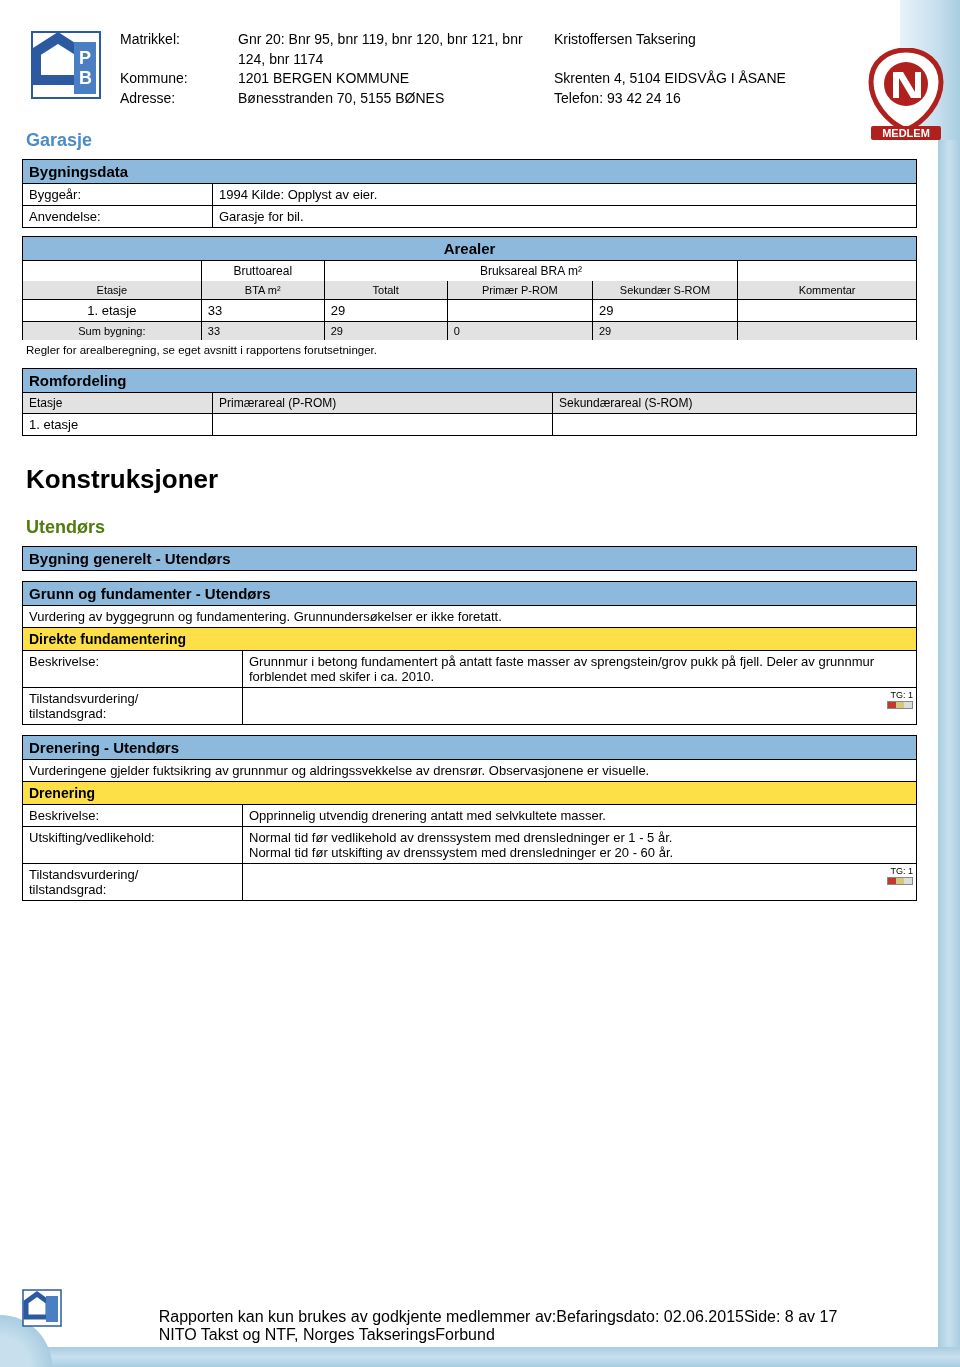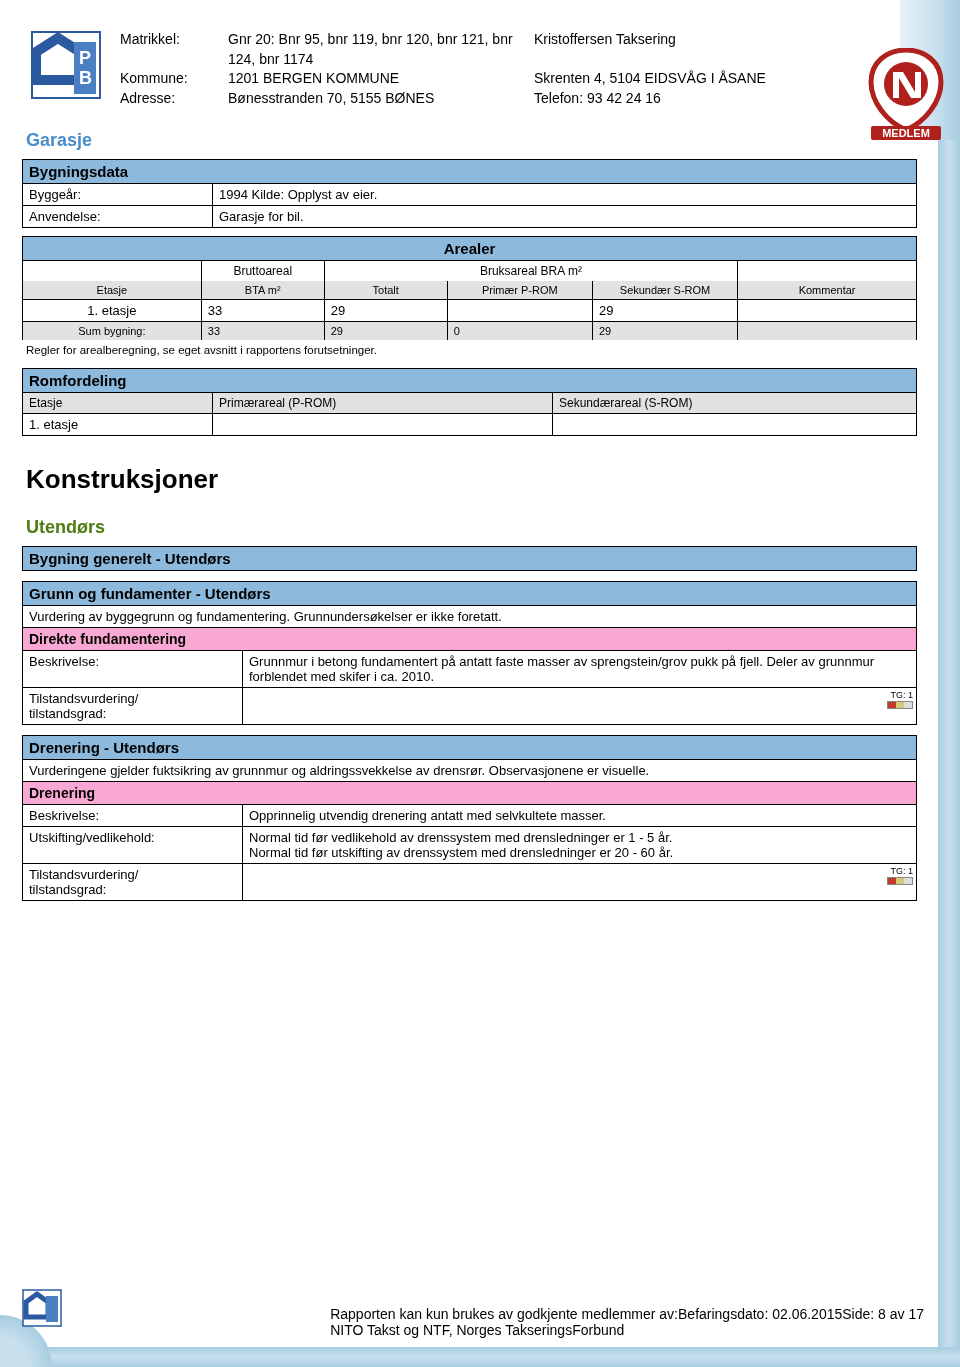--- a/index.html
+++ b/index.html
@@ -11,55 +11,55 @@
   .frame-bottom { position: absolute; left: 0; bottom: 0; width: 100%; height: 20px; background: linear-gradient(to bottom, #a8cde0 0%, #c8e0ee 50%, #a8cde0 100%); }
   .frame-bl { position: absolute; left: 0; bottom: 0; width: 52px; height: 52px; border-top-right-radius: 52px; background: radial-gradient(circle at bottom left, #c8e0ee 40%, #a8cde0 70%); }
   .frame-tr { position: absolute; right: 0; top: 0; width: 60px; height: 140px; background: linear-gradient(to right, #e8f2f8 0%, #c8e0ee 60%, #a8cde0 100%); border-bottom-left-radius: 40px; }
   
   .content { position: absolute; left: 22px; top: 30px; width: 895px; }
   
   
   .hdr { display: flex; gap: 18px; padding-left: 8px; }
   .logo-box { width: 72px; height: 70px; flex-shrink: 0; }
   .logo-svg { width: 72px; height: 70px; }
-  .hdr-grid { display: grid; grid-template-columns: 92px 290px 280px; column-gap: 16px; font-size: 14px; line-height: 1.4; }
+  .hdr-grid { display: grid; grid-template-columns: 92px 290px 280px; column-gap: 26px; font-size: 14px; line-height: 1.4; }
   .hdr-grid .lbl { white-space: nowrap; }
   .medlem-badge { position: absolute; right: -30px; top: 18px; width: 82px; height: 95px; text-align: right; }
   
   
   .sec-title-blue { color: #4d7c0f; font-weight: bold; font-size: 18px; margin: 22px 0 8px 4px; }
   .sec-title-blue.big { color: #4a8cc7; }
   h1.konstr { font-size: 26px; font-weight: bold; color: #000; margin: 28px 0 4px 4px; }
   
   .tbl { width: 100%; border-collapse: collapse; font-size: 13px; }
   .tbl td, .tbl th { border: 1px solid #000000; padding: 3px 6px; text-align: left; vertical-align: top; }
   .hdr-grey { background: #e2e2e2; font-weight: normal; font-size: 12px; }
   
   .arealer-table td, .arealer-table th { font-size: 13px; text-align: center; }
   .arealer-table .num { text-align: left; padding-right: 14px; }
   .arealer-table .top-hdr td { border-top: 1px solid #888; border-bottom: none; font-size: 12px; }
   .arealer-table .sub-hdr { background: #e2e2e2; }
   .arealer-table .sub-hdr td { font-size: 11px; border-top: none; border-bottom: none; }
   
   .note { font-size: 11.5px; margin: 4px 0 12px 4px; }
   
-  .subsec { background: #f9a8d4; font-weight: bold; border: 1px solid #888; padding: 3px 6px; font-size: 14px; margin-top: 30px; }
+  .subsec { background: #fde047; font-weight: bold; border: 1px solid #888; padding: 3px 6px; font-size: 14px; margin-top: 30px; }
   .subsec-row td { font-weight: bold; font-size: 14px; }
   .sec-blue-row td { background: #8db9dd; font-weight: bold; font-size: 15px; }
   
   .tg-cell { position: relative; }
   .tg-box { position: absolute; right: 3px; top: 2px; font-size: 9px; text-align: right; margin-left: 48px; }
   .tg-box .bars { display: flex; gap: 0; margin-top: 1px; border: 1px solid #888; }
   .tg-box .bars span { width: 8px; height: 6px; display: block; }
   .b-red { background: #c0392b; }
   .b-yel { background: #d4c97a; }
   .b-gry { background: #ddd; }
   
   
-  .footer { position: absolute; bottom: 29px; left: 72px; width: 852px; font-size: 14px; display: flex; justify-content: flex-end; }
+  .footer { position: absolute; bottom: 23px; left: 72px; width: 852px; font-size: 16px; display: flex; justify-content: center; }
   .flogo { position: absolute; bottom: 40px; left: 22px; width: 40px; height: 38px; }
 </style>
 </head>
 <body>
 
 <div class="page">
   <div class="frame-right"></div>
   <div class="frame-bottom"></div>
   <div class="frame-bl"></div>
   <div class="frame-tr"></div>

